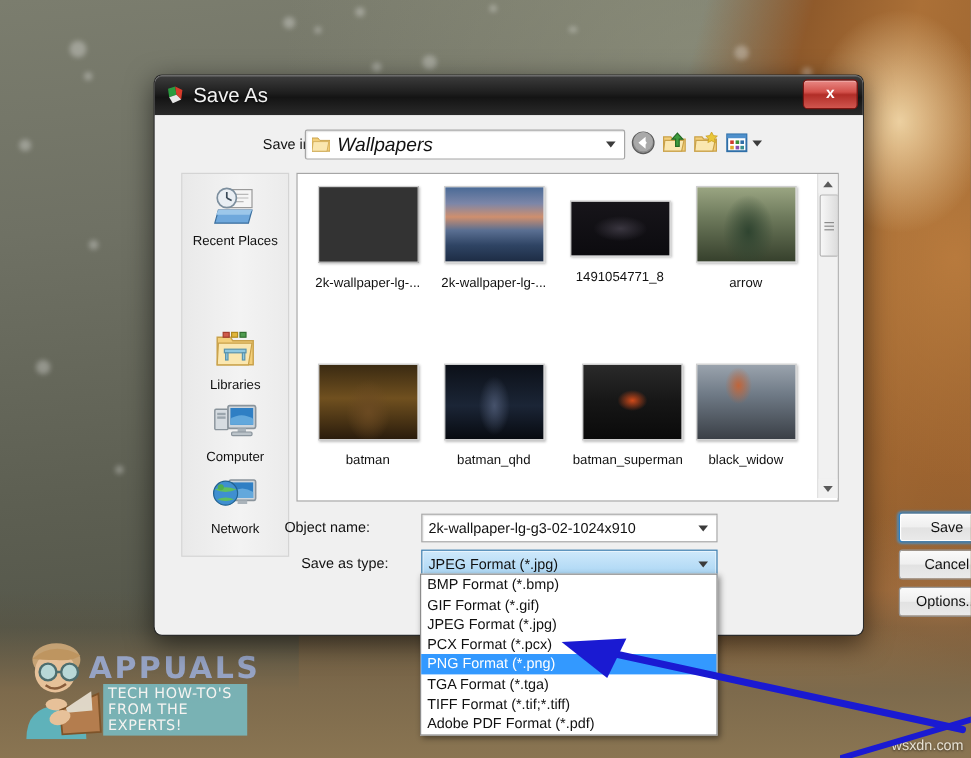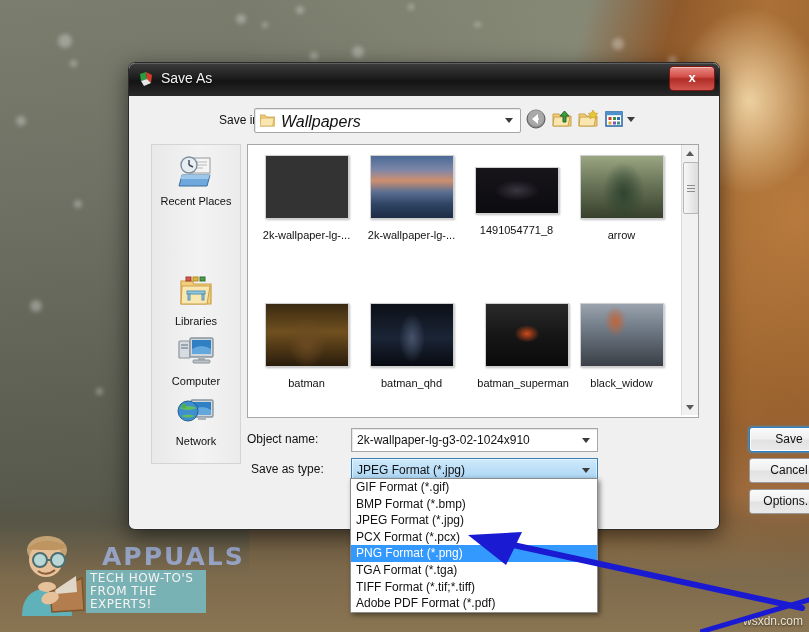--- a/index.html
+++ b/index.html
@@ -34,21 +34,21 @@
       linear-gradient(0deg, rgba(160,110,62,.85) 0%, rgba(120,85,50,.35) 45%, rgba(0,0,0,0) 80%);
   }
   .bg-bottomstrip{
     position:absolute;left:0;bottom:0;width:809px;height:140px;
     background:linear-gradient(0deg,#8a7552 0%,#7d6a4c 40%,rgba(90,82,62,.35) 78%,rgba(0,0,0,0) 100%);
   }
   .bokeh{position:absolute;border-radius:50%;background:rgba(255,255,255,.30);filter:blur(2px);}
   
   #appuals{position:absolute;left:8px;bottom:6px;width:196px;height:108px;opacity:.92;}
   .ap-word{
-    position:absolute;left:94px;top:24px;
+    position:absolute;left:66px;top:24px;
     font-family:"DejaVu Sans", sans-serif;font-weight:bold;font-size:25px;
     letter-spacing:2px;color:#9aa9cf;
   }
   .ap-tag{
     position:absolute;left:78px;top:52px;width:112px;
     background:#79b8bd;color:#ffffff;font-size:12px;line-height:13px;
     font-family:"DejaVu Sans", sans-serif;letter-spacing:.5px;padding:2px 4px;
   }
   .ap-face{position:absolute;left:6px;top:14px;}
   #wsxdn{
@@ -63,21 +63,21 @@
     box-shadow:0 0 0 1px rgba(255,255,255,.28) inset, 0 6px 22px rgba(0,0,0,.55);
     overflow:visible;
   }
   #titlebar{
     position:relative;height:33px;border-radius:6px 6px 0 0;
     background:linear-gradient(180deg,#3d3d3d 0%,#1d1d1d 45%,#141414 55%,#2a2a2a 100%);
     box-shadow:inset 0 1px 0 rgba(255,255,255,.18);
   }
   #title-icon{position:absolute;left:9px;top:8px;width:16px;height:16px;}
   #title-text{
-    position:absolute;left:32px;top:7px;color:#f2f2f2;font-size:14px;
+    position:absolute;left:32px;top:7px;color:#f2f2f2;font-size:17px;
     text-shadow:0 1px 2px rgba(0,0,0,.9);
   }
   #close-btn{
     position:absolute;right:4px;top:3px;width:44px;height:23px;border-radius:4px;
     background:linear-gradient(180deg,#e98a86 0%,#d3504a 42%,#b12d27 52%,#d0554e 100%);
     border:1px solid #7a1512;box-shadow:inset 0 1px 0 rgba(255,255,255,.5);
     color:#fff;font-size:13px;font-weight:bold;text-align:center;line-height:22px;
     cursor:pointer;
   }
   #dlg-body{position:absolute;left:0;top:33px;width:590px;height:432px;background:#f0f0f0;border-radius:0 0 6px 6px;}
@@ -126,21 +126,21 @@
   
   #vscroll{position:absolute;right:0;top:0;width:16px;height:270px;background:#f1f1f1;border-left:1px solid #dcdcdc;}
   .sb-arrow{position:absolute;left:0;width:16px;height:16px;background:#f1f1f1;cursor:pointer;}
   .sb-tri{position:absolute;left:4px;width:0;height:0;border-left:4px solid transparent;border-right:4px solid transparent;}
   #sb-thumb{
     position:absolute;left:1px;top:17px;width:14px;height:50px;
     background:linear-gradient(90deg,#f7f7f7,#dcdcdc);border:1px solid #b5b5b5;border-radius:2px;cursor:pointer;
   }
   .grip{position:absolute;left:3px;width:8px;height:1px;background:#8c8c8c;}
   
-  #objname-label{position:absolute;left:118px;top:336px;font-size:12px;color:#111;}
+  #objname-label{position:absolute;left:108px;top:336px;font-size:12px;color:#111;}
   #objname-field{
     position:absolute;left:222px;top:332px;width:245px;height:22px;
     background:#fff;border:1px solid #a6a6a6;box-shadow:inset 1px 1px 1px rgba(0,0,0,.10);
   }
   #objname-text{position:absolute;left:5px;top:4px;font-size:12px;color:#111;}
   #savetype-label{position:absolute;left:122px;top:366px;font-size:12px;color:#111;}
   #savetype-field{
     position:absolute;left:222px;top:362px;width:245px;height:22px;
     background:linear-gradient(180deg,#cfe9fb 0%,#a7d4f3 100%);
     border:1px solid #3c7fb1;box-shadow:inset 0 0 0 1px rgba(255,255,255,.5);
@@ -400,22 +400,22 @@
       <div class="combo-arrow"></div>
     </div>
 
     <div class="dbtn" id="btn-save">Save</div>
     <div class="dbtn" id="btn-cancel">Cancel</div>
     <div class="dbtn" id="btn-options">Options...</div>
   </div>
 </div>
 
 <div id="dropdown" style="left:350px;top:478px;">
+    <div class="dd-item">BMP Format (*.bmp)</div>
     <div class="dd-item">GIF Format (*.gif)</div>
-    <div class="dd-item">BMP Format (*.bmp)</div>
     <div class="dd-item">JPEG Format (*.jpg)</div>
     <div class="dd-item">PCX Format (*.pcx)</div>
     <div class="dd-item sel">PNG Format (*.png)</div>
     <div class="dd-item">TGA Format (*.tga)</div>
     <div class="dd-item">TIFF Format (*.tif;*.tiff)</div>
     <div class="dd-item">Adobe PDF Format (*.pdf)</div>
   </div>
 
 <svg id="annot-arrow" viewBox="0 0 379 95">
   <g>

